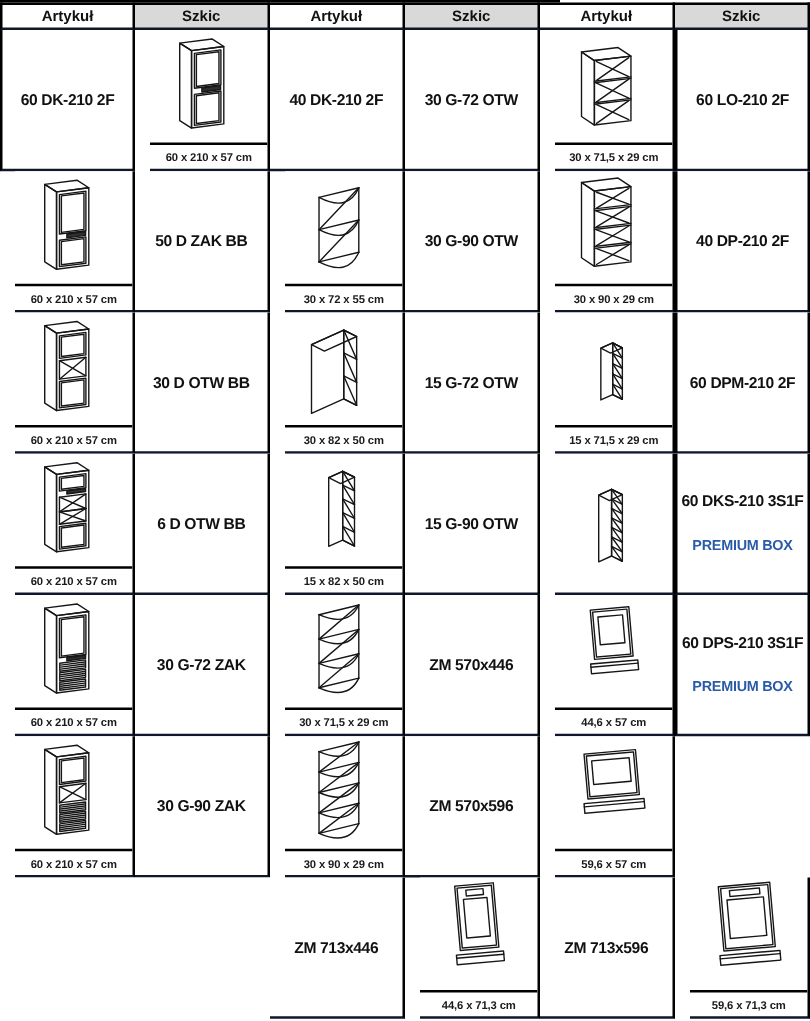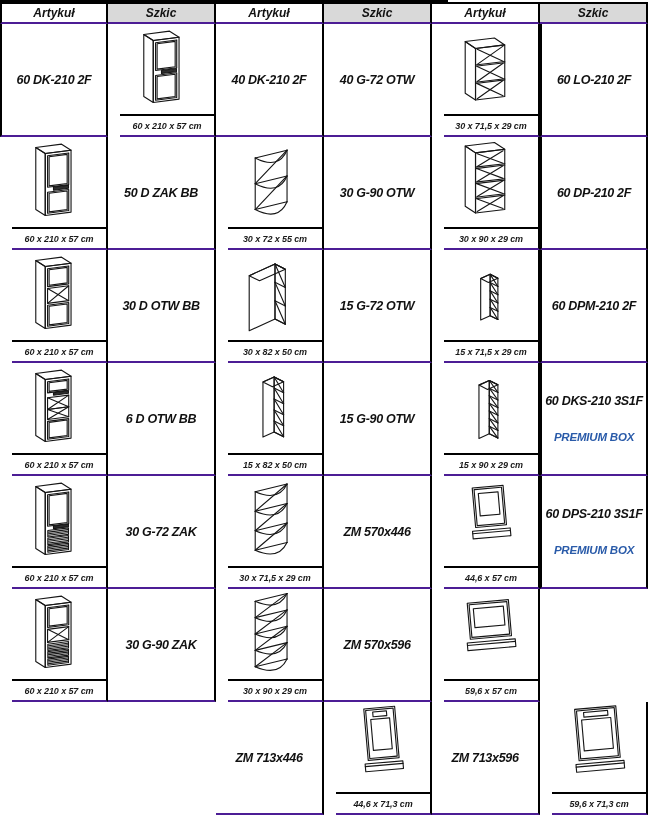--- a/index.html
+++ b/index.html
@@ -2,21 +2,21 @@
 <html style="--header-bg: #d9d9d9; --premium-blue: #2a5ba9;"><head>
 <meta charset="utf-8">
 <style>
   html,body{margin:0;padding:0;background:#fff;}
   *{box-sizing:border-box;}
   .page{position:relative;width:648px;height:817px;background:#fff;
         font-family:"Liberation Sans",sans-serif;color:#111;}
   .topbar{position:absolute;left:0;top:0;width:448px;height:5px;background:#000;}
   .grid{position:absolute;left:0;top:2px;width:648px;height:813px;display:grid;
         grid-template-columns:repeat(6,1fr);grid-template-rows:22px repeat(7,1fr);}
-  .cell{border-right:2px solid #000;border-bottom:2px solid #4c1d95;overflow:hidden;background:#fff;font-style:italic;}
+  .cell{border-right:2px solid #000;border-bottom:2px solid #0f172a;overflow:hidden;background:#fff;}
   .col1{border-left:2px solid #000;}
   .hcell{border-top:2px solid #000;display:flex;align-items:center;justify-content:center;
          font-weight:bold;font-size:12px;}
   .hs{background:var(--header-bg,#d9d9d9);}
   .blank{grid-column:span 2;border:none;background:#fff;}
   .acell{display:flex;flex-direction:column;align-items:center;justify-content:center;
          gap:3px;padding:20px;text-align:center;}
   .art{font-weight:bold;font-size:12.5px;letter-spacing:-0.3px;white-space:nowrap;}
   .sub{font-weight:bold;font-size:11.5px;letter-spacing:-0.2px;white-space:nowrap;
        color:var(--premium-blue,#2a5ba9);margin-top:20px;}
@@ -52,21 +52,21 @@
             <polygon points="36.7,57.6 61.3,54.4 61.3,83.2 36.7,86.4" stroke="#161616" stroke-width="1.3" fill="none" stroke-linejoin="round" stroke-linecap="round"></polygon>
             <polygon points="38.5,58.8 59.5,56.1 59.5,82.0 38.5,84.7" stroke="#161616" stroke-width="1.3" fill="none" stroke-linejoin="round" stroke-linecap="round"></polygon>
           </svg>
         </div>
         <div class="dims">60 x 210 x 57 cm</div>
       </div>
       <div class="cell acell">
         <div class="art">40 DK-210 2F</div>
       </div>
       <div class="cell acell">
-        <div class="art">40 G-72 OTW</div>
+        <div class="art">30 G-72 OTW</div>
       </div>
       <div class="cell scell">
         <div class="sk">
           <svg viewBox="0 0 100 100" width="96" height="86" preserveAspectRatio="xMidYMid meet">
             <polygon points="32.0,26.1 20.0,18.1 20.0,78.1 32.0,86.1" stroke="#161616" stroke-width="1.3" fill="none" stroke-linejoin="round" stroke-linecap="round"></polygon>
             <polygon points="32.0,26.1 66.0,22.0 54.0,14.0 20.0,18.1" stroke="#161616" stroke-width="1.3" fill="none" stroke-linejoin="round" stroke-linecap="round"></polygon>
             <polygon points="32.0,26.1 66.0,22.0 66.0,82.0 32.0,86.1" stroke="#161616" stroke-width="1.3" fill="none" stroke-linejoin="round" stroke-linecap="round"></polygon>
             <line x1="32.0" y1="45.4" x2="66.0" y2="41.3" stroke="#161616" stroke-width="1.3" fill="none" stroke-linejoin="round" stroke-linecap="round"></line>
             <line x1="32.0" y1="46.8" x2="66.0" y2="42.7" stroke="#161616" stroke-width="1.3" fill="none" stroke-linejoin="round" stroke-linecap="round"></line>
             <line x1="32.0" y1="65.4" x2="66.0" y2="61.3" stroke="#161616" stroke-width="1.3" fill="none" stroke-linejoin="round" stroke-linecap="round"></line>
@@ -140,21 +140,21 @@
             <line x1="34.0" y1="49.4" x2="64.0" y2="31.1" stroke="#161616" stroke-width="1.3" fill="none" stroke-linejoin="round" stroke-linecap="round"></line>
             <line x1="34.0" y1="52.2" x2="64.0" y2="63.3" stroke="#161616" stroke-width="1.3" fill="none" stroke-linejoin="round" stroke-linecap="round"></line>
             <line x1="34.0" y1="66.9" x2="64.0" y2="48.6" stroke="#161616" stroke-width="1.3" fill="none" stroke-linejoin="round" stroke-linecap="round"></line>
             <line x1="34.0" y1="69.7" x2="64.0" y2="80.8" stroke="#161616" stroke-width="1.3" fill="none" stroke-linejoin="round" stroke-linecap="round"></line>
             <line x1="34.0" y1="84.4" x2="64.0" y2="66.1" stroke="#161616" stroke-width="1.3" fill="none" stroke-linejoin="round" stroke-linecap="round"></line>
           </svg>
         </div>
         <div class="dims">30 x 90 x 29 cm</div>
       </div>
       <div class="cell acell col1">
-        <div class="art">60 DP-210 2F</div>
+        <div class="art">40 DP-210 2F</div>
       </div>
       <div class="cell scell">
         <div class="sk">
           <svg viewBox="0 0 100 100" width="96" height="86" preserveAspectRatio="xMidYMid meet">
             <polygon points="34.0,16.9 23.0,9.9 23.0,81.9 34.0,88.9" stroke="#161616" stroke-width="1.3" fill="none" stroke-linejoin="round" stroke-linecap="round"></polygon>
             <polygon points="34.0,16.9 64.0,13.0 53.0,6.0 23.0,9.9" stroke="#161616" stroke-width="1.3" fill="none" stroke-linejoin="round" stroke-linecap="round"></polygon>
             <polygon points="34.0,16.9 64.0,13.0 64.0,85.0 34.0,88.9" stroke="#161616" stroke-width="1.3" fill="none" stroke-linejoin="round" stroke-linecap="round"></polygon>
             <polygon points="36.7,19.4 61.3,16.2 61.3,37.1 36.7,40.3" stroke="#161616" stroke-width="1.3" fill="none" stroke-linejoin="round" stroke-linecap="round"></polygon>
             <polygon points="38.5,20.6 59.5,17.9 59.5,35.9 38.5,38.6" stroke="#161616" stroke-width="1.3" fill="none" stroke-linejoin="round" stroke-linecap="round"></polygon>
             <polygon points="36.7,42.5 61.3,39.3 61.3,56.6 36.7,59.7" stroke="#161616" stroke-width="1.3" fill="none" stroke-linejoin="round" stroke-linecap="round"></polygon>
@@ -277,21 +277,20 @@
             <line x1="48.0" y1="80.0" x2="58.0" y2="85.0" stroke="#161616" stroke-width="1.3" fill="none" stroke-linejoin="round" stroke-linecap="round"></line>
             <line x1="48.0" y1="18.0" x2="58.0" y2="31.9" stroke="#161616" stroke-width="1.3" fill="none" stroke-linejoin="round" stroke-linecap="round"></line>
             <line x1="48.0" y1="26.9" x2="58.0" y2="40.7" stroke="#161616" stroke-width="1.3" fill="none" stroke-linejoin="round" stroke-linecap="round"></line>
             <line x1="48.0" y1="35.7" x2="58.0" y2="49.6" stroke="#161616" stroke-width="1.3" fill="none" stroke-linejoin="round" stroke-linecap="round"></line>
             <line x1="48.0" y1="44.6" x2="58.0" y2="58.4" stroke="#161616" stroke-width="1.3" fill="none" stroke-linejoin="round" stroke-linecap="round"></line>
             <line x1="48.0" y1="53.4" x2="58.0" y2="67.3" stroke="#161616" stroke-width="1.3" fill="none" stroke-linejoin="round" stroke-linecap="round"></line>
             <line x1="48.0" y1="62.3" x2="58.0" y2="76.1" stroke="#161616" stroke-width="1.3" fill="none" stroke-linejoin="round" stroke-linecap="round"></line>
             <line x1="48.0" y1="71.1" x2="58.0" y2="85.0" stroke="#161616" stroke-width="1.3" fill="none" stroke-linejoin="round" stroke-linecap="round"></line>
           </svg>
         </div>
-        <div class="dims">15 x 90 x 29 cm</div>
       </div>
       <div class="cell acell col1">
         <div class="art">60 DKS-210 3S1F</div>
         <div class="sub">PREMIUM BOX</div>
       </div>
       <div class="cell scell">
         <div class="sk">
           <svg viewBox="0 0 100 100" width="96" height="86" preserveAspectRatio="xMidYMid meet">
             <polygon points="34.0,16.9 23.0,9.9 23.0,81.9 34.0,88.9" stroke="#161616" stroke-width="1.3" fill="none" stroke-linejoin="round" stroke-linecap="round"></polygon>
             <polygon points="34.0,16.9 64.0,13.0 53.0,6.0 23.0,9.9" stroke="#161616" stroke-width="1.3" fill="none" stroke-linejoin="round" stroke-linecap="round"></polygon>

